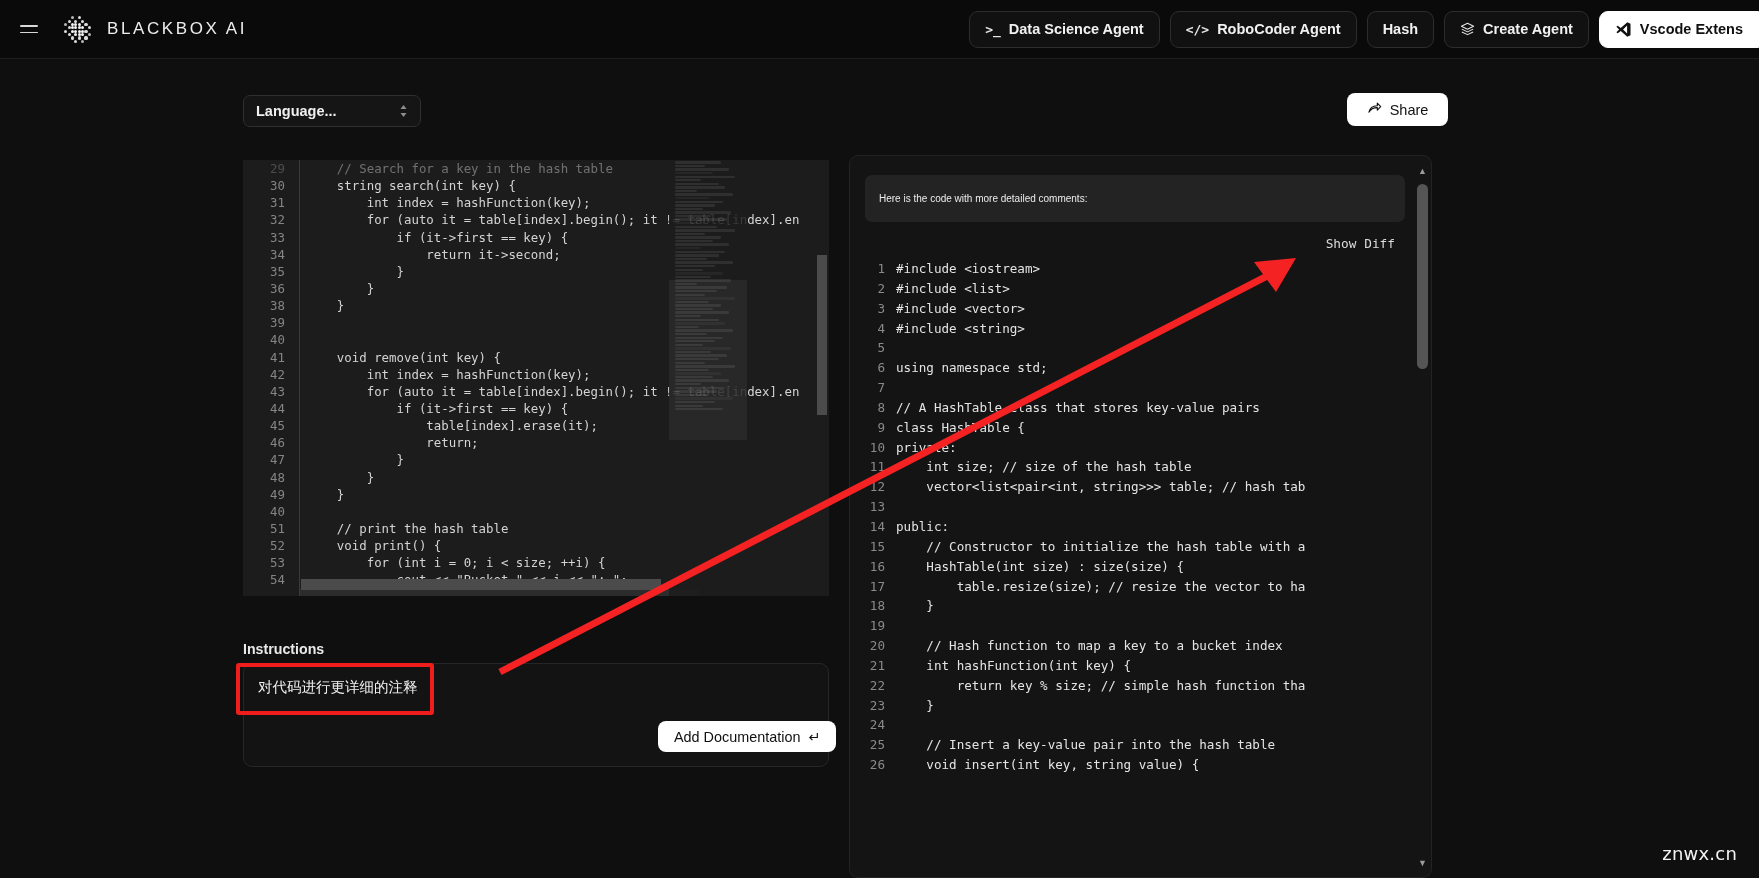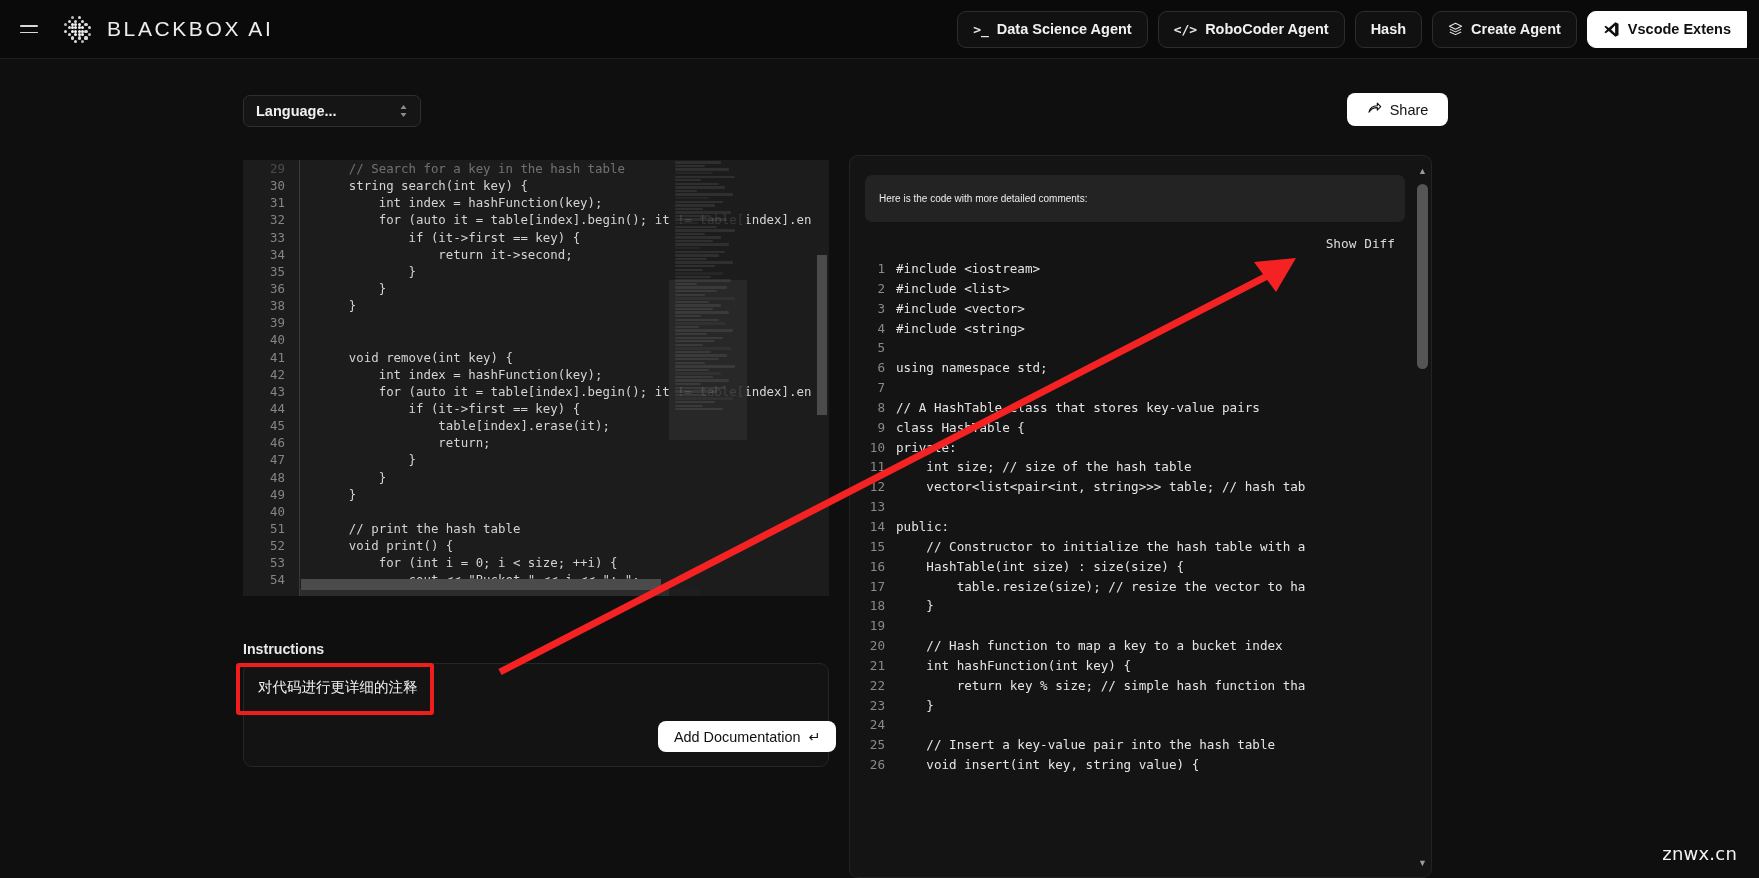--- a/index.html
+++ b/index.html
@@ -26,41 +26,41 @@
   .hamburger span { display: block; width: 18px; height: 1.6px; background: #d8d8d8; border-radius: 1px; }
   .hamburger span:nth-child(2) { width: 18px; }
 
   .brand { display: flex; align-items: center; margin-left: 18px; gap: 13px; }
   .logo-dots { width: 34px; height: 34px; position: relative; }
   .logo-dots i {
     position: absolute; width: 3.1px; height: 3.1px; border-radius: 50%;
     background: #f2f2f2;
   }
   .brand-name {
-    color: #ededed; font-size: 21px; letter-spacing: 2.6px; font-weight: 400;
+    color: #ededed; font-size: 17px; letter-spacing: 2.6px; font-weight: 400;
     white-space: nowrap;
     text-align: right;
   }
 
   .nav-right {
     margin-left: auto; display: flex; align-items: center; gap: 10px;
     padding-right: 0px; height: 100%;
   }
   .nav-btn {
     display: flex; align-items: center; gap: 8px;
     height: 37px; padding: 0 15px;
     border: 1px solid #2d2d2d; border-radius: 9px;
     background: #111111; color: #f1f1f1;
     font-size: 14.5px; font-weight: 700; white-space: nowrap; cursor: pointer;
   }
   .nav-btn.plain { border-color: #2d2d2d; }
   .nav-btn .ni { font-size: 13px; color: #e6e6e6; display:flex; align-items:center; }
   .nav-btn.active {
     background: #ffffff; color: #101010; border-color: #ffffff;
-    border-radius: 9px 0 0 9px; margin-right: 12px;
+    border-radius: 9px 0 0 9px; margin-right: 0;
   }
   .nav-btn.active .ni { color: #101010; }
 
   
   .toolbar {
     position: absolute; top: 59px; left: 0; width: 1759px; height: 92px;
   }
   .lang-select {
     position: absolute; left: 243px; top: 36px;
     width: 178px; height: 32px;
@@ -91,21 +91,21 @@
     background: #1c1c1c;
   }
   .code-line { display: flex; height: 17.15px; align-items: flex-start; }
   .ln {
     width: 56px; min-width: 56px; text-align: right; padding-right: 14px;
     color: #858585; font-family: "DejaVu Sans Mono", monospace; font-size: 12.4px;
     line-height: 17.15px; user-select: none;
   }
   .lc {
     color: #d4d4d4; font-family: "DejaVu Sans Mono", monospace; font-size: 12.4px;
-    line-height: 17.15px; white-space: pre; padding-left: 20px;
+    line-height: 17.15px; white-space: pre; padding-left: 8px;
   }
   .left-guides {
     position: absolute; left: 56px; top: 0; bottom: 0; width: 1px; background: #3a3a3a;
   }
   .minimap {
     position: absolute; right: 82px; top: 0; width: 78px; height: 436px;
     background: #1c1c1c; opacity: .85; overflow: hidden;
   }
   .mm-row { height: 2.4px; margin: 1.2px 0 0 6px; background: #4a4a4a; border-radius: 1px; }
   .mm-slider {

